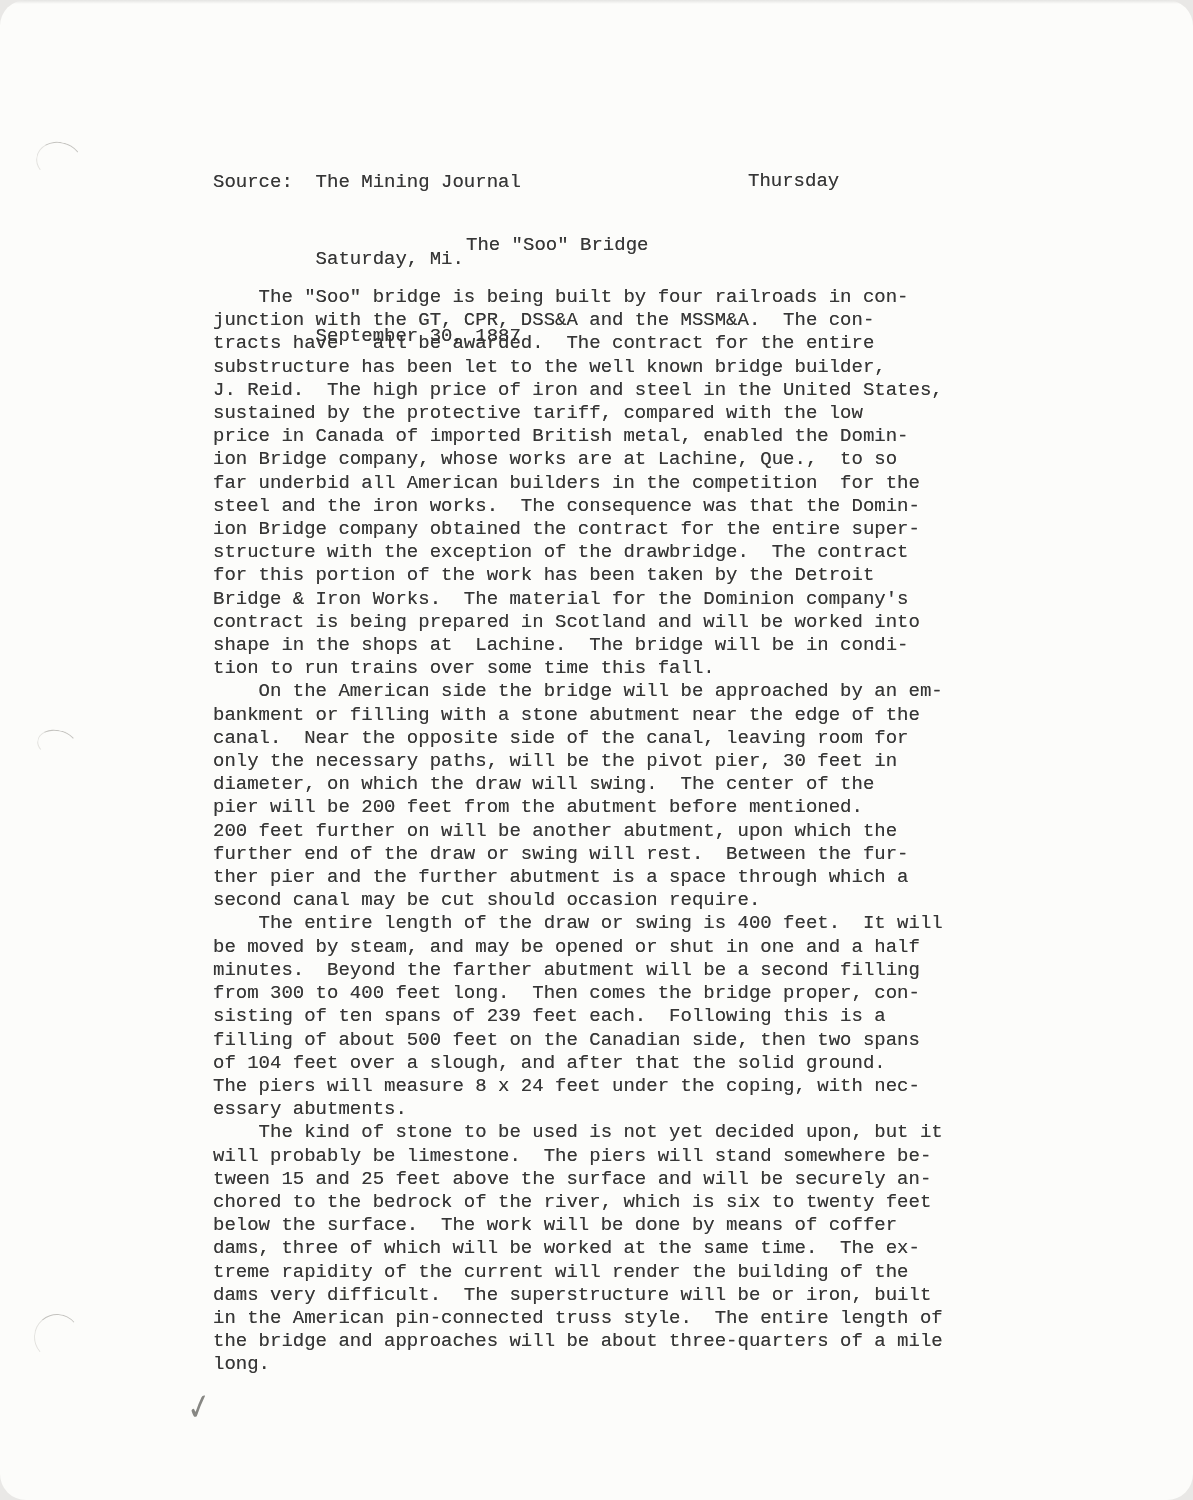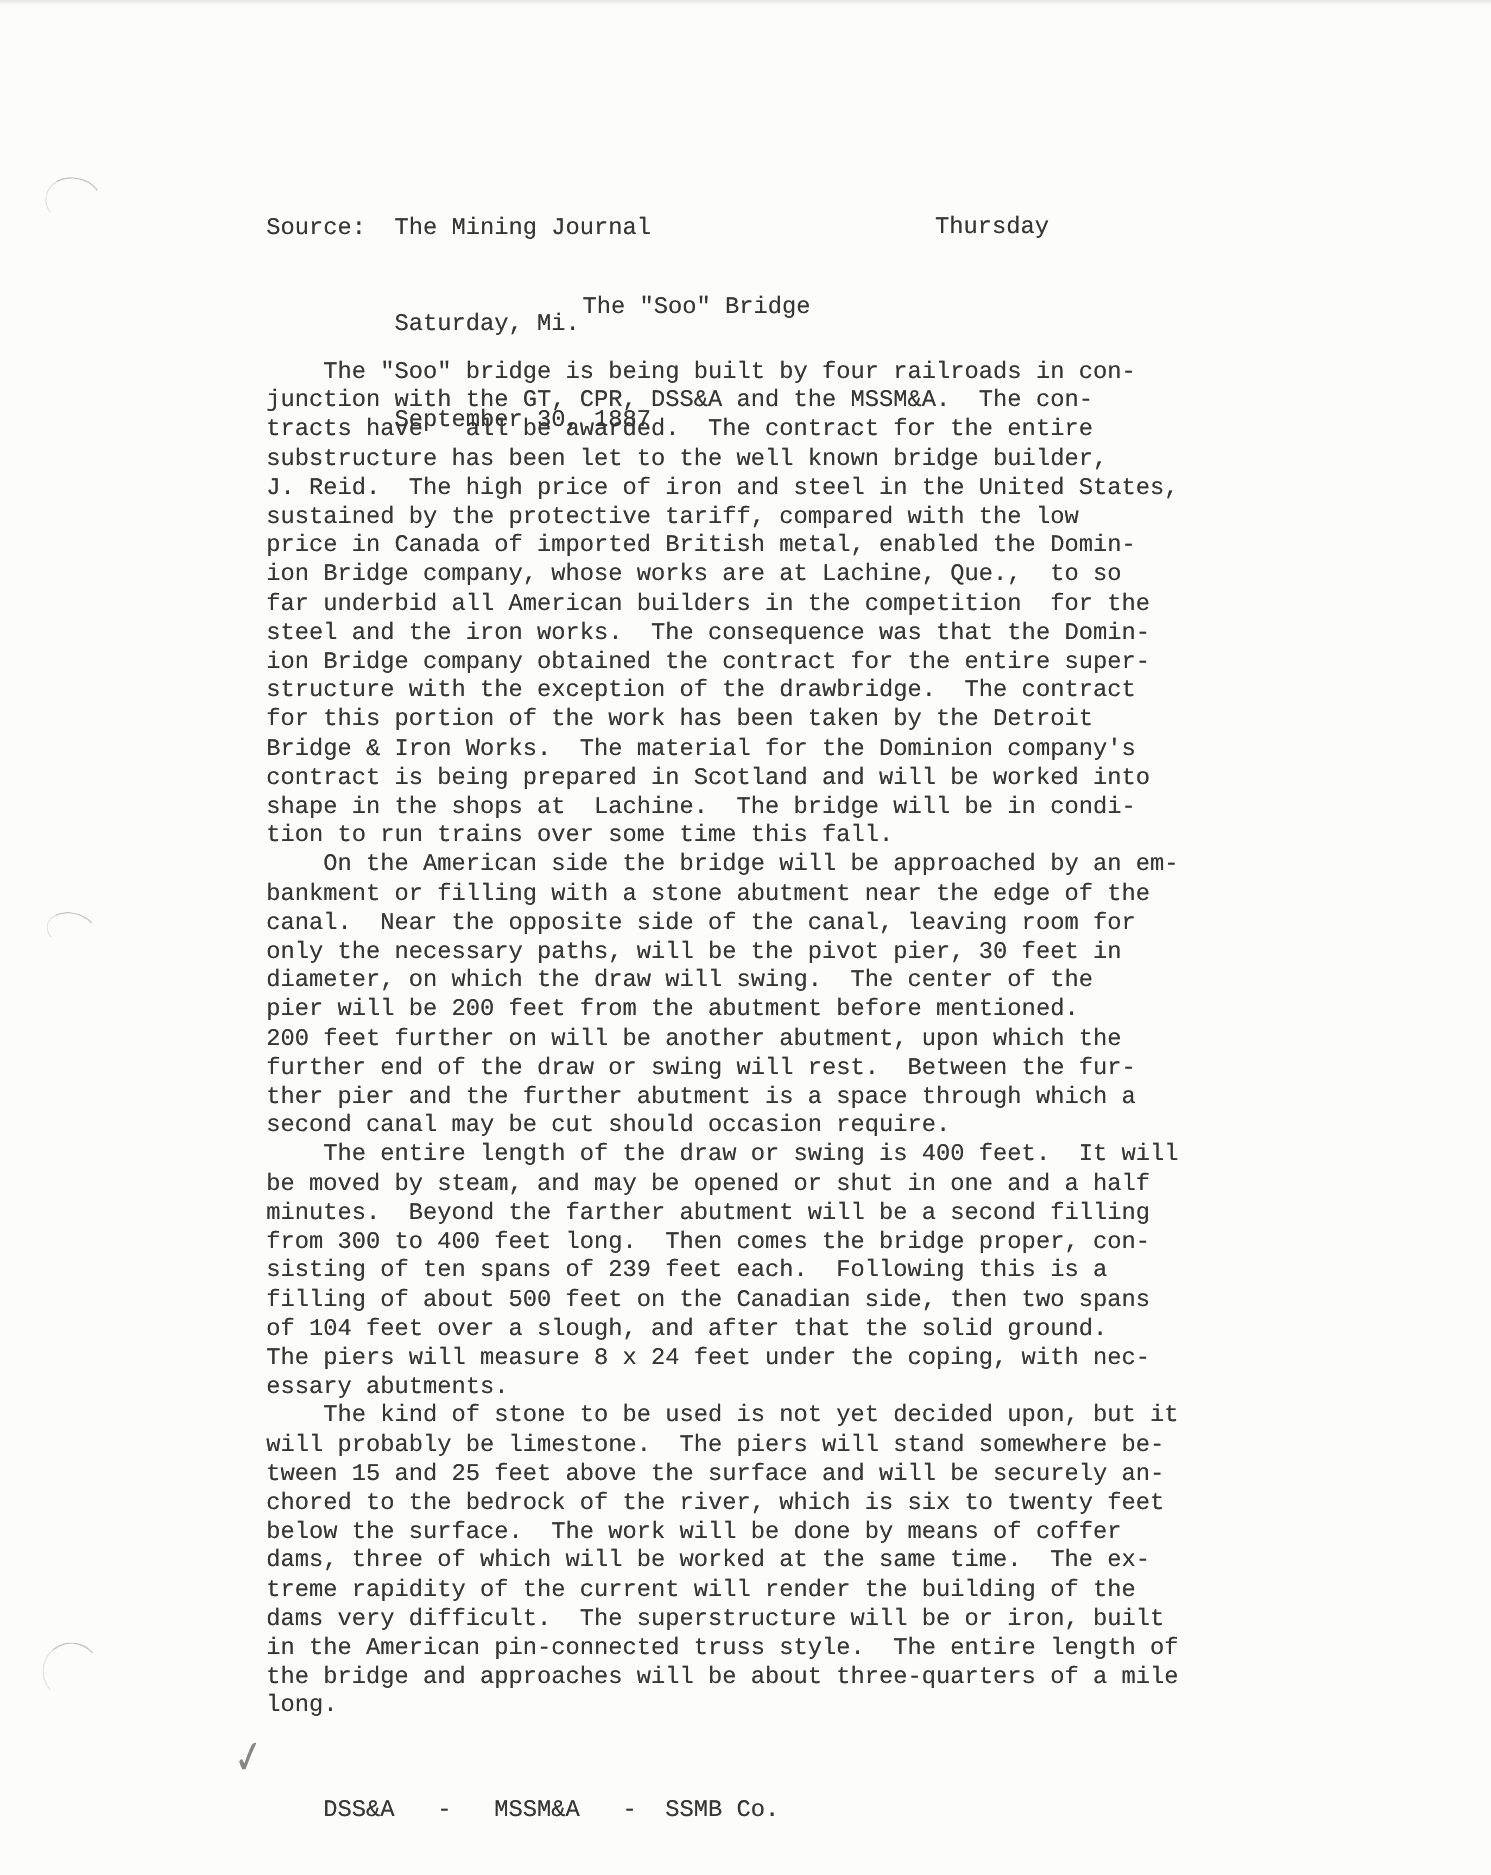--- a/index.html
+++ b/index.html
@@ -9,20 +9,21 @@
   }
   .page {
     position: relative;
     width: 1193px;
     height: 1500px;
     margin: 0 auto;
     background: #fcfcfa;
     overflow: hidden;
     font-family: "Liberation Mono", "DejaVu Sans Mono", monospace;
     color: #363636;
+    border-radius: 26px;
   }
   
   .scan-edge {
     position: absolute;
     top: 0; left: 0;
     width: 100%;
     height: 4px;
     background: linear-gradient(to bottom, rgba(120,120,118,0.18), rgba(120,120,118,0));
   }
   .typed {
@@ -149,15 +150,15 @@
 below the surface.  The work will be done by means of coffer
 dams, three of which will be worked at the same time.  The ex-
 treme rapidity of the current will render the building of the
 dams very difficult.  The superstructure will be or iron, built
 in the American pin-connected truss style.  The entire length of
 the bridge and approaches will be about three-quarters of a mile
 long.</div>
   </div>
 
   <div class="footer-line typed">
-    <span class="checkmark">✓</span><span>DSS&amp;A   -   MSSM&amp;A   -  SSMB Co.</span>
+    <span class="checkmark">✓</span>
   </div>
 </div>
 
 </body></html>

